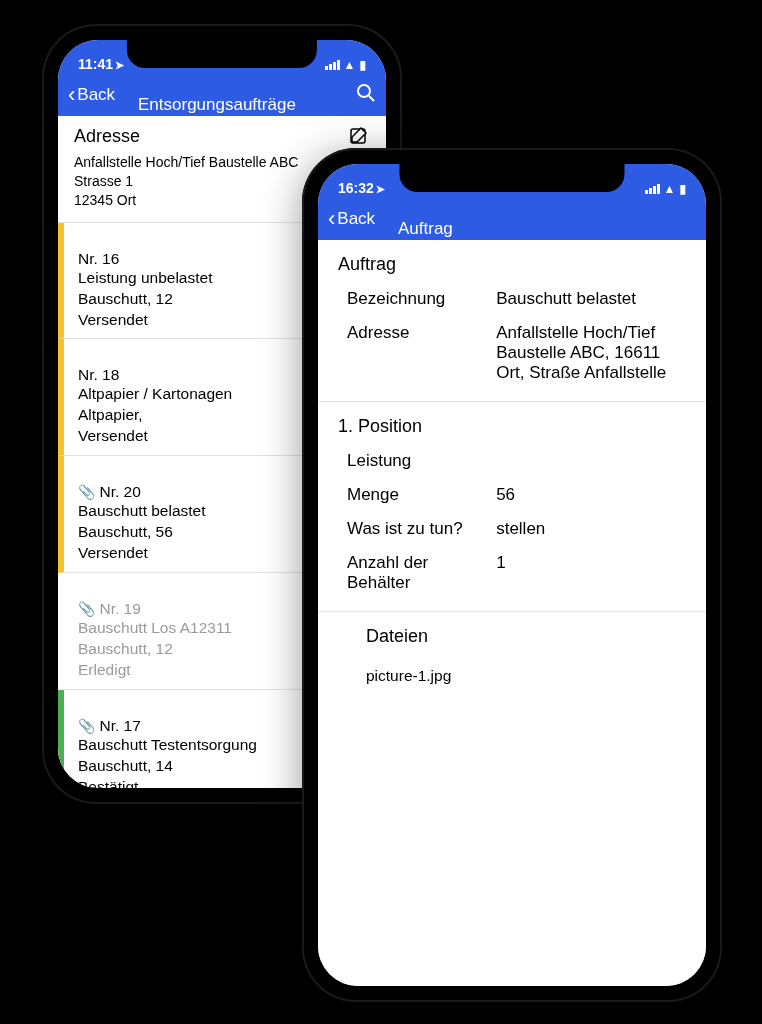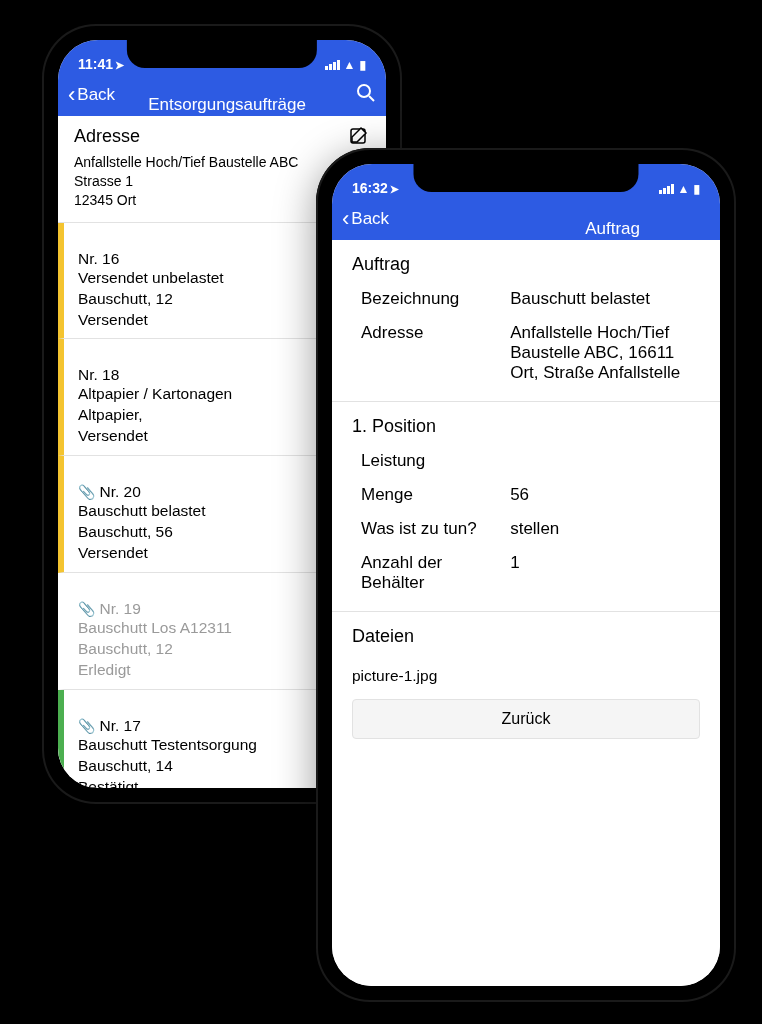--- a/index.html
+++ b/index.html
@@ -19,21 +19,21 @@
     padding: 16px;
   }
   .phone-left {
     top: 24px;
     left: 42px;
     width: 360px;
     height: 780px;
   }
   .phone-right {
     top: 148px;
-    left: 316px;
+    left: 302px;
     width: 420px;
     height: 854px;
   }
   .screen {
     width: 100%;
     height: 100%;
     background: #fff;
     border-radius: 40px;
     overflow: hidden;
     position: relative;
@@ -81,21 +81,21 @@
     height: 42px;
     background: #2d5be3;
     color: #fff;
     display: flex;
     align-items: center;
     justify-content: space-between;
     padding: 0 10px;
     font-size: 17px;
   }
   .navbar .back { display:flex; align-items:center; gap:2px; cursor:pointer; min-width:70px;}
-  .navbar .title { flex:1; text-align:right; font-weight:400;margin-top:20px; }
+  .navbar .title { flex:1; text-align:left; font-weight:400;margin-top:20px; }
   .navbar .search { min-width:70px; text-align:right; cursor:pointer; }
   .chev-left { font-size:22px; font-weight:300; line-height:1; }
   .search-ico { font-size:20px; }
   
   .content { flex:1; overflow:hidden; background:#fff; }
   
   .addr-card {
     padding: 10px 16px 12px;
     border-bottom: 1px solid #e2e2e2;
     position:relative;
@@ -116,21 +116,21 @@
   .order-item.yellow { border-left-color:#f4c430; }
   .order-item.green  { border-left-color:#4caf50; }
   .order-item.faded  { color:#9a9a9a; }
   .order-item .top-row { display:flex; justify-content:space-between; }
   .order-item .nr { display:flex; align-items:center; gap:4px;margin-top:19px; }
   .order-item .date { font-size:14px; }
   .order-item .row { line-height:1.35; }
   .attach-ico { font-size:14px; }
   
   .section { padding: 14px 20px 18px; border-bottom:1px solid #e2e2e2; }
-  .section.last { border-bottom:none; }
+  .section.last { border-bottom:none;margin-left:28px; }
   .section-title { font-size:18px; margin-bottom:14px; }
   .kv { display:flex; margin-bottom:14px; font-size:17px;margin-left:9px; }
   .kv:last-child { margin-bottom:0;}
   .kv .k { flex:0 0 44%; }
   .kv .v { flex:1; }
   .file-row { font-size:15.5px; padding:6px 0 14px; }
   .back-btn {
     display:block;
     margin: 0 0 6px;
     padding: 10px 0;
@@ -194,21 +194,21 @@
         </span>
       </div>
 
       <div class="order-item yellow">
         <div class="top-row">
           <span class="nr">
               <span>Nr. 16</span>
             </span>
           <span class="date">27.</span>
         </div>
-        <div class="row">Versendet unbelastet</div>
+        <div class="row">Leistung unbelastet</div>
         <div class="row">Bauschutt, 12</div>
         <div class="row">Versendet</div>
       </div>
 
       <div class="order-item yellow">
         <div class="top-row">
           <span class="nr">
               <span>Nr. 18</span>
             </span>
           <span class="date">27.</span>
@@ -326,18 +326,17 @@
         </div>
         <div class="kv">
           <div class="k">Anzahl der Behälter</div>
           <div class="v">1</div>
         </div>
       </div>
 
       <div class="section last">
         <div class="section-title">Dateien</div>
         <div class="file-row">picture-1.jpg</div>
-        <div class="back-btn">Zurück</div>
       </div>
 
     </div>
   </div>
 </div>
 
 </body></html>

